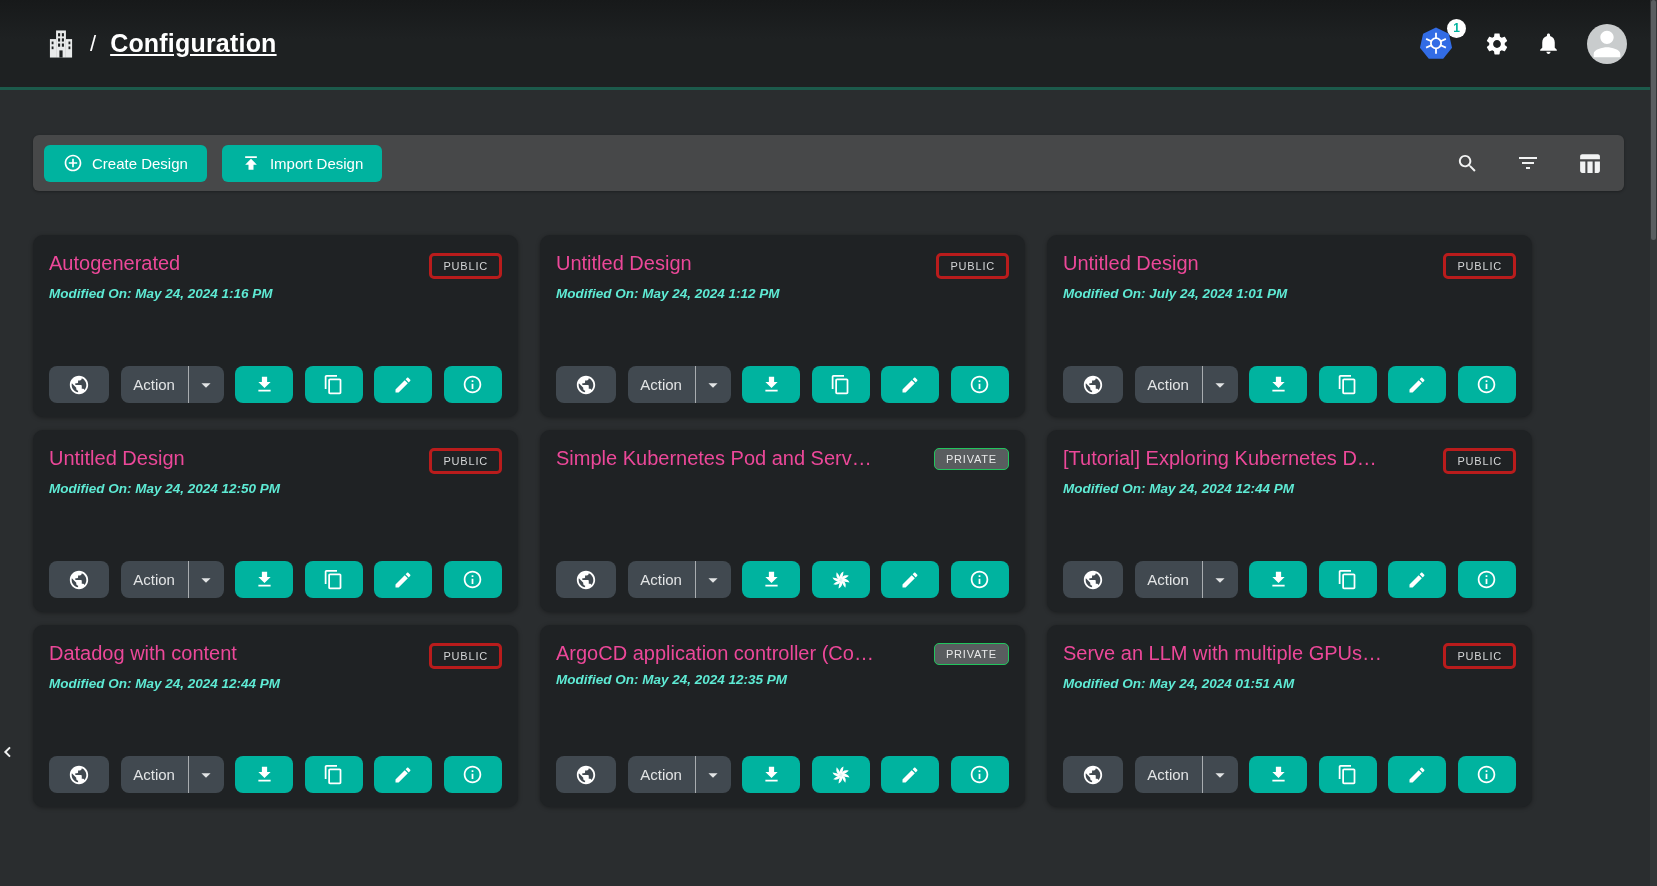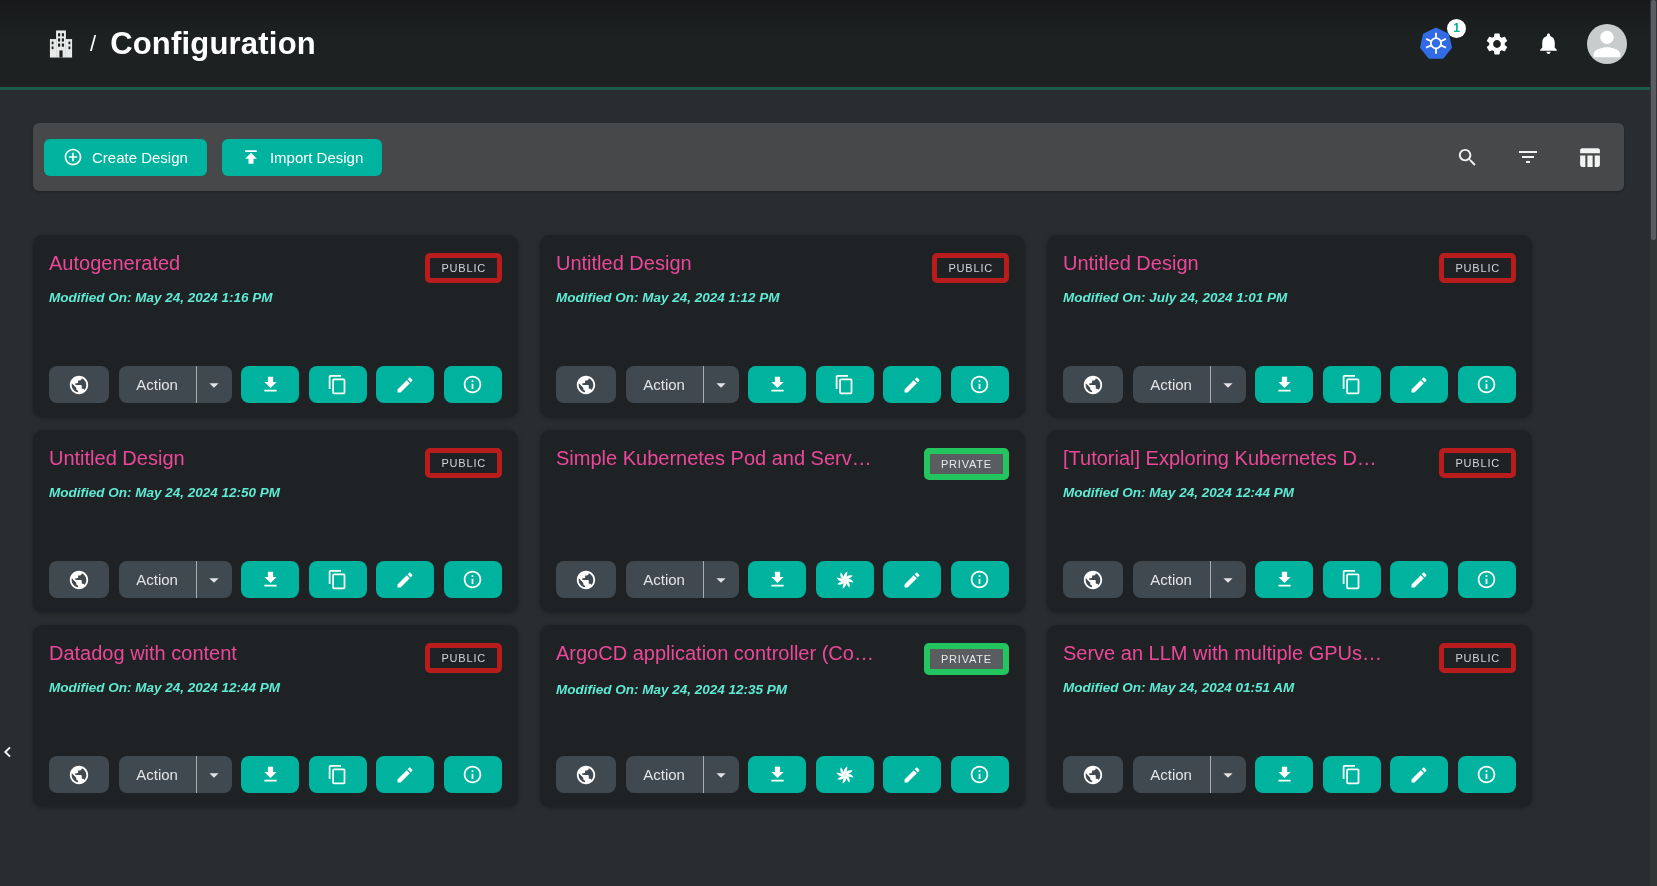--- a/index.html
+++ b/index.html
@@ -12,40 +12,40 @@
   
   .header {
     height:90px;
     background:linear-gradient(#17191a, #1e2122 45%);
     border-bottom:3px solid #1c5a4b;
     display:flex; align-items:center;
     padding:0 30px 0 46px;
   }
   .crumb { display:flex; align-items:center; gap:14px; }
   .crumb .sep { color:#ffffff; font-size:22px; font-weight:400; }
-  .crumb .title { color:#ffffff; font-size:31px; font-weight:700; letter-spacing:.2px; }
+  .crumb .title { color:#ffffff; font-size:25px; font-weight:700; letter-spacing:.2px;text-decoration:underline; }
   .header-right { margin-left:auto; display:flex; align-items:center; gap:26px; }
   .k8s-chip { position:relative; width:40px; height:38px; cursor:pointer; }
   .k8s-badge {
     position:absolute; top:-6px; right:-8px;
     background:#ffffff; color:#00B39F;
     width:19px; height:19px; border-radius:50%;
     font-size:12px; font-weight:700;
     display:flex; align-items:center; justify-content:center;
   }
   .hicon { color:#ffffff; cursor:pointer; display:flex; }
   .avatar {
     width:40px; height:40px; border-radius:50%;
     background:#c9cccd; overflow:hidden; cursor:pointer;
     display:flex; align-items:center; justify-content:center;
   }
   
   .content { padding:0 33px; }
   .toolbar {
-    margin-top:33px; height:68px;
+    margin-top:45px; height:56px;
     background:#474849; border-radius:6px;
     display:flex; align-items:center;
     padding:0 22px 0 11px;
     box-shadow:0 1px 3px rgba(0,0,0,.3);
   }
   .tbtn {
     height:37px; border:none; border-radius:6px;
     background:#00B39F; color:#ffffff;
     font-family:inherit; font-size:15px;
     display:flex; align-items:center; gap:9px;
@@ -73,39 +73,39 @@
     flex:1; min-width:0;
     color:#ec4899; font-size:20px; font-weight:500;
     white-space:nowrap; overflow:hidden;
     padding-top:2px;
   }
   .badge {
     flex:none; margin-left:12px; margin-top:3px;
     font-size:11px; letter-spacing:.8px;
     padding:4px 11px; border-radius:5px;
   }
-  .badge-public { border:5px solid #b91c1c; color:#d3d5d6; background:transparent; }
-  .badge-private { border:6px solid #22c55e; color:#e9eaea; background:#595d5f; }
+  .badge-public { border:3px solid #b91c1c; color:#d3d5d6; background:transparent; }
+  .badge-private { border:1px solid #22c55e; color:#e9eaea; background:#595d5f; }
   .card-modified {
     margin-top:7px;
     color:#5eead4; font-size:13.5px;
     font-style:italic; font-weight:700;
   }
   .card-actions {
     margin-top:auto;
     display:flex; align-items:center; justify-content:space-between;
   }
   .abtn {
     height:37px; border:none; border-radius:8px;
     display:flex; align-items:center; justify-content:center;
     cursor:pointer; color:#ffffff;
   }
   .abtn-dark { background:#414950; width:60px; }
   .split {
-    height:37px; width:113px; border-radius:8px;
+    height:37px; width:103px; border-radius:8px;
     background:#414950; display:flex; align-items:stretch;
     cursor:pointer; overflow:hidden;
   }
   .split-label {
     flex:1; display:flex; align-items:center; justify-content:center;
     color:#e2e4e5; font-size:15px;
   }
   .split-div { width:1px; background:rgba(255,255,255,.55); margin:0; }
   .split-caret { width:35px; display:flex; align-items:center; justify-content:center; color:#e2e4e5; }
   .abtn-teal { background:#00B39F; width:58px; }

